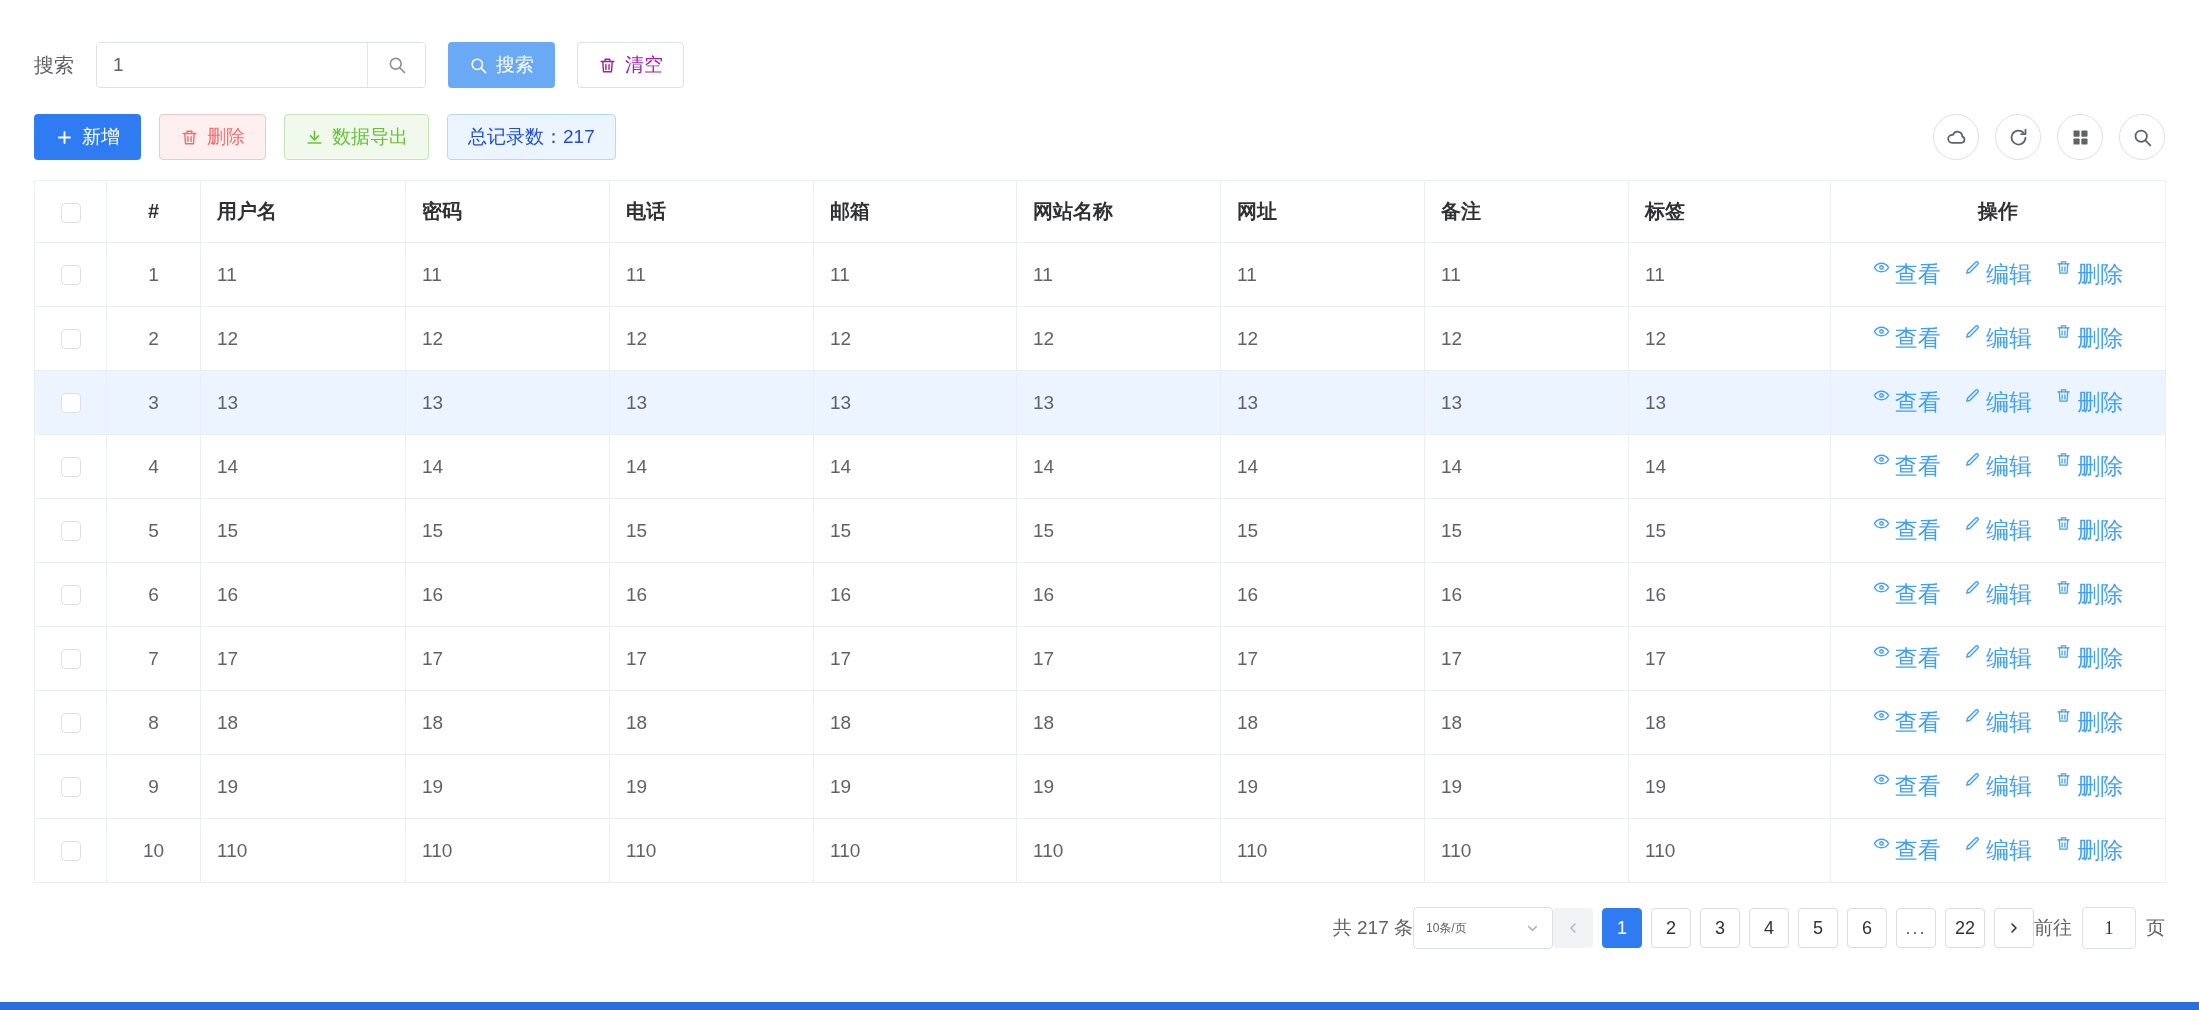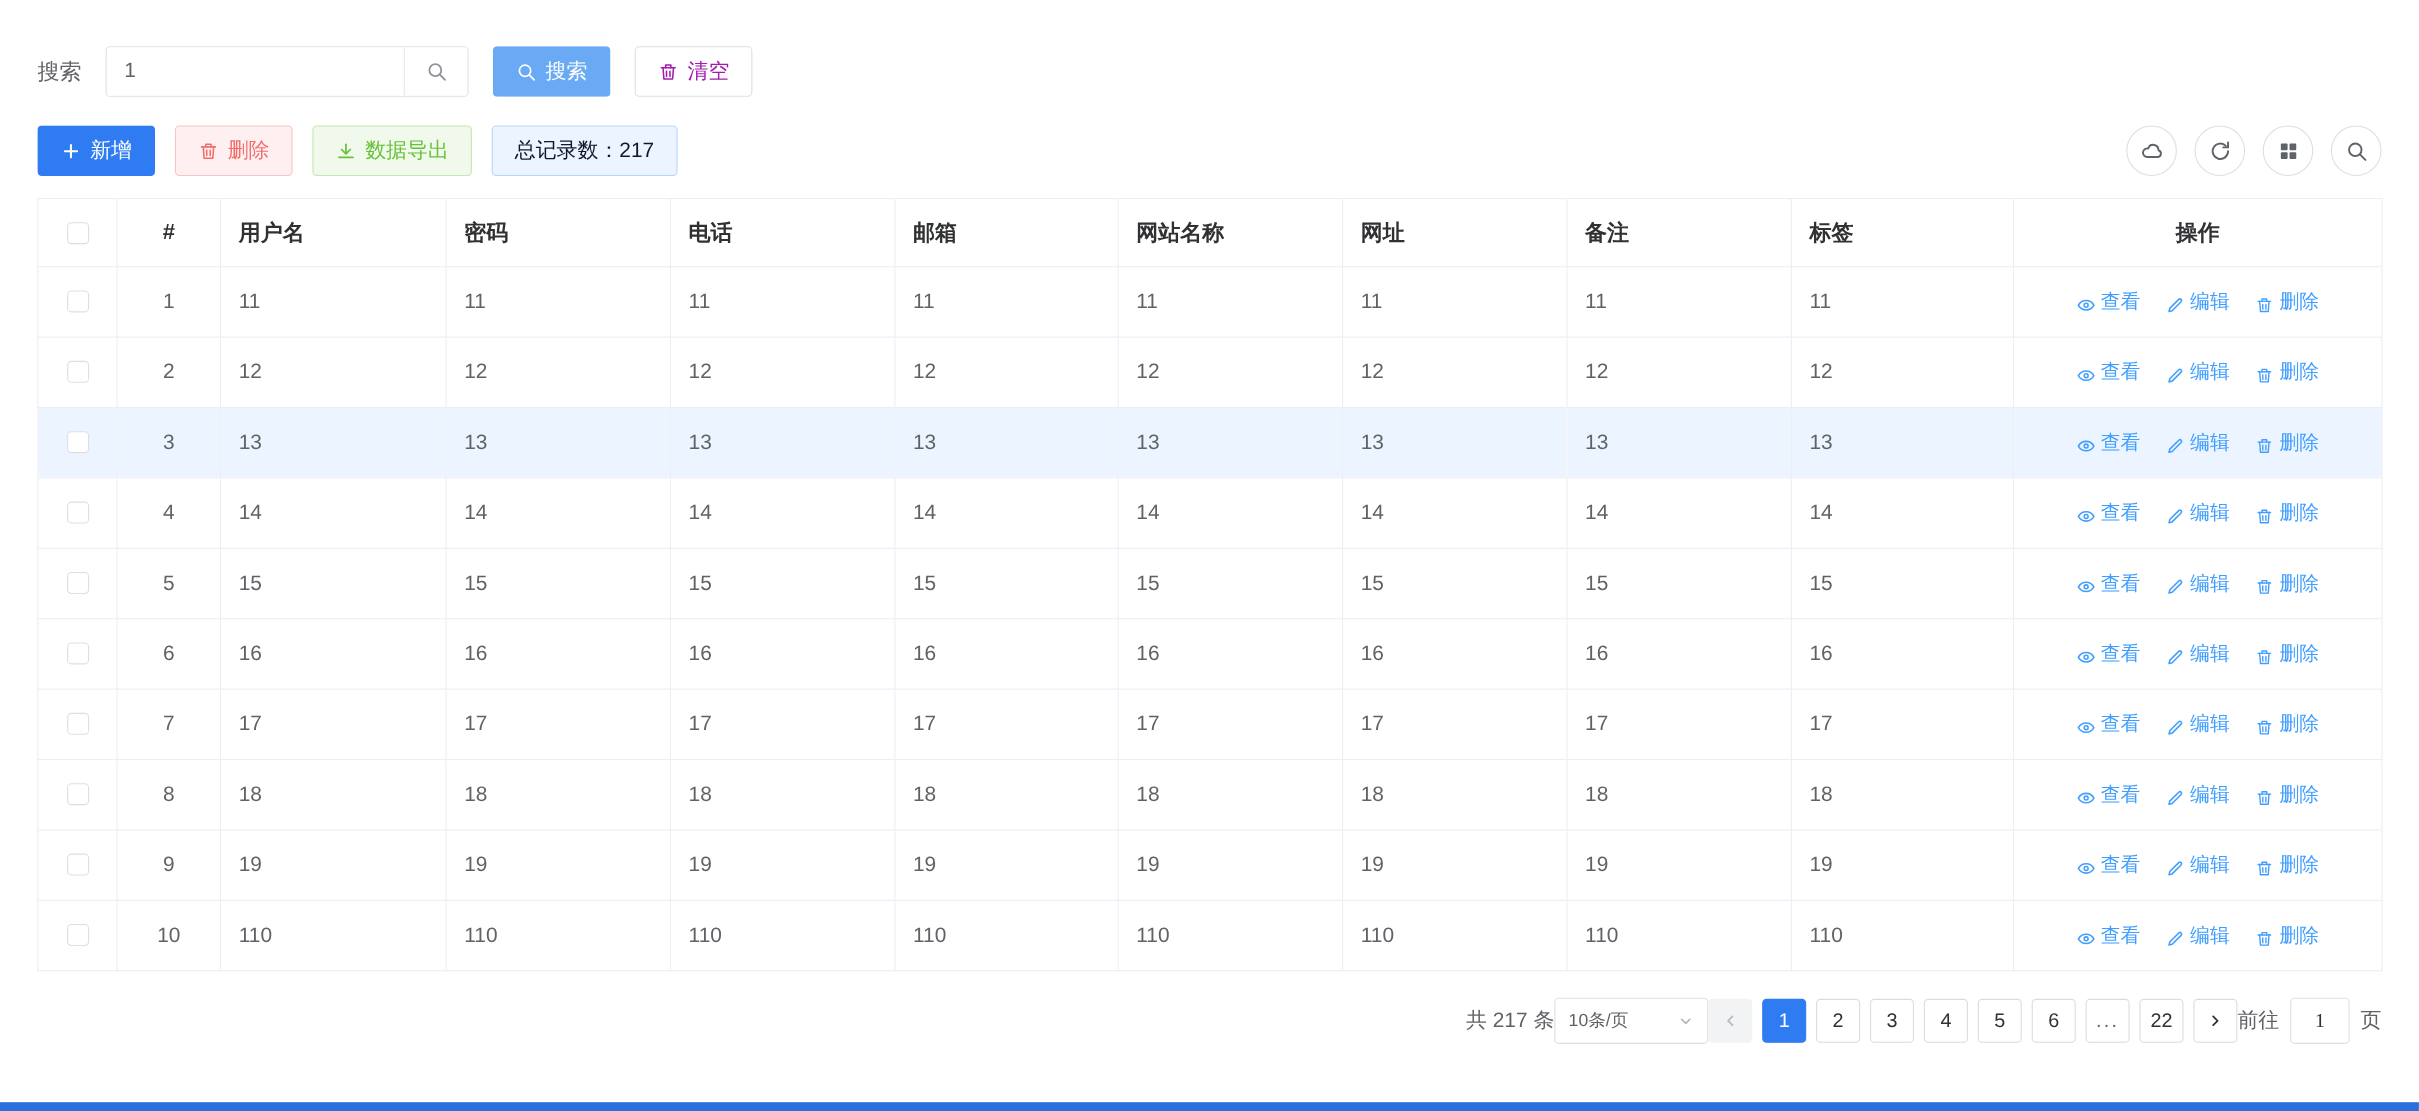--- a/index.html
+++ b/index.html
@@ -21,45 +21,45 @@
   .input-group { display:flex; width:330px; height:46px; border:1px solid #dcdfe6; border-radius:4px; overflow:hidden; background:#fff; }
   .input-group input { flex:1; border:none; outline:none; font-size:19px; color:#606266; padding:0 16px; font-family:inherit; min-width:0; }
   .input-append { width:58px; display:flex; align-items:center; justify-content:center; border-left:1px solid #e4e7ed; color:#8f9399; cursor:pointer; background:#fff; }
   .btn { display:inline-flex; align-items:center; justify-content:center; gap:8px; height:46px; padding:0 20px; border-radius:4px; font-size:19px; border:1px solid transparent; cursor:pointer; font-family:inherit; }
   .btn svg { width:19px; height:19px; }
   .btn-search { background:#6aa9f4; color:#fff; }
   .btn-plain { background:#fff; border-color:#dcdfe6; color:#a21caf; }
   .btn-add { background:#2f7cf2; color:#fff; }
   .btn-danger { background:#fef0f0; border-color:#fbc4c4; color:#f56c6c; }
   .btn-export { background:#f0f9eb; border-color:#c2e7b0; color:#67c23a; }
-  .badge-total { background:#ecf5ff; border:1px solid #b3d8ff; color:#0f172a; height:46px; display:inline-flex; align-items:center; padding:0 20px; border-radius:4px; font-size:19px; }
+  .badge-total { background:#ecf5ff; border:1px solid #b3d8ff; color:#1d4ed8; height:46px; display:inline-flex; align-items:center; padding:0 20px; border-radius:4px; font-size:19px; }
 
   
   .toolbar { display:flex; align-items:center; justify-content:space-between; margin:26px 34px 0; height:46px; }
   .toolbar-left { display:flex; align-items:flex-start; gap:18px; }
   .toolbar-right { display:flex; align-items:center; gap:16px; }
   .icon-circle { width:46px; height:46px; border-radius:50%; border:1px solid #dcdfe6; background:#fff; display:flex; align-items:center; justify-content:center; color:#5f6368; cursor:pointer; }
   .icon-circle svg { width:21px; height:21px; }
 
   
   .data-table { border-collapse:collapse; table-layout:fixed; width:2131px; margin:20px 34px 0; }
   .data-table th, .data-table td { border:1px solid #ebeef5; font-size:19px; padding:0 16px; background:#fff; text-align:left; overflow:hidden; white-space:nowrap; }
   .data-table th { height:62px; font-weight:700; color:#303133; font-size:20px; }
   .data-table td { height:64px; color:#606266; }
   .data-table tr.highlight td { background:#ecf5ff; }
   .col-check { text-align:center !important; padding:0 !important; }
   .col-index { text-align:center !important; padding:0 !important; }
   .col-ops { text-align:center !important; }
   .checkbox { display:inline-block; width:20px; height:20px; border:1px solid #dcdfe6; border-radius:4px; background:#fff; vertical-align:middle; cursor:pointer; }
-  .op-link { color:#409eff; font-size:18px; display:inline-flex; align-items:flex-end; gap:5px; margin:4px 9px; text-decoration:none; cursor:pointer; }
+  .op-link { color:#409eff; font-size:23px; display:inline-flex; align-items:flex-start; gap:5px; margin:4px 9px; text-decoration:none; cursor:pointer; }
   .op-link svg { width:17px; height:17px; }
 
   
   .pagination { display:flex; align-items:center; justify-content:flex-end; margin:24px 34px 0; font-size:19px; color:#606266; height:42px; }
-  .page-size-select { width:140px; height:42px; border:1px solid #dcdfe6; border-radius:4px; display:flex; align-items:center; justify-content:space-between; padding:0 12px; color:#606266; cursor:pointer; background:#fff; font-size:16px; }
+  .page-size-select { width:140px; height:42px; border:1px solid #dcdfe6; border-radius:4px; display:flex; align-items:center; justify-content:space-between; padding:0 12px; color:#606266; cursor:pointer; background:#fff; font-size:12px; }
   .page-size-select svg { width:15px; height:15px; color:#b0b3b8; }
   .pager { display:flex; gap:9px; align-items:center; }
   .pager-btn { min-width:40px; height:40px; border:1px solid #dcdce0; background:#fff; border-radius:4px; font-size:18px; color:#303133; display:inline-flex; align-items:center; justify-content:center; cursor:pointer; font-family:inherit; }
   .pager-btn svg { width:16px; height:16px; }
   .pager-btn.active { background:#2f7cf2; border-color:#2f7cf2; color:#fff; }
   .pager-btn.prev { background:#f2f3f5; border-color:#f2f3f5; color:#b6bac2; }
   .pager-btn.ellipsis { letter-spacing:2px; color:#606266; }
   .goto-group { display:flex; align-items:center; gap:10px;font-family:Liberation Serif, serif; }
   .goto-input { width:54px; height:42px; border:1px solid #dcdfe6; border-radius:4px; text-align:center; font-size:18px; color:#303133; outline:none; font-family:inherit; }
 

